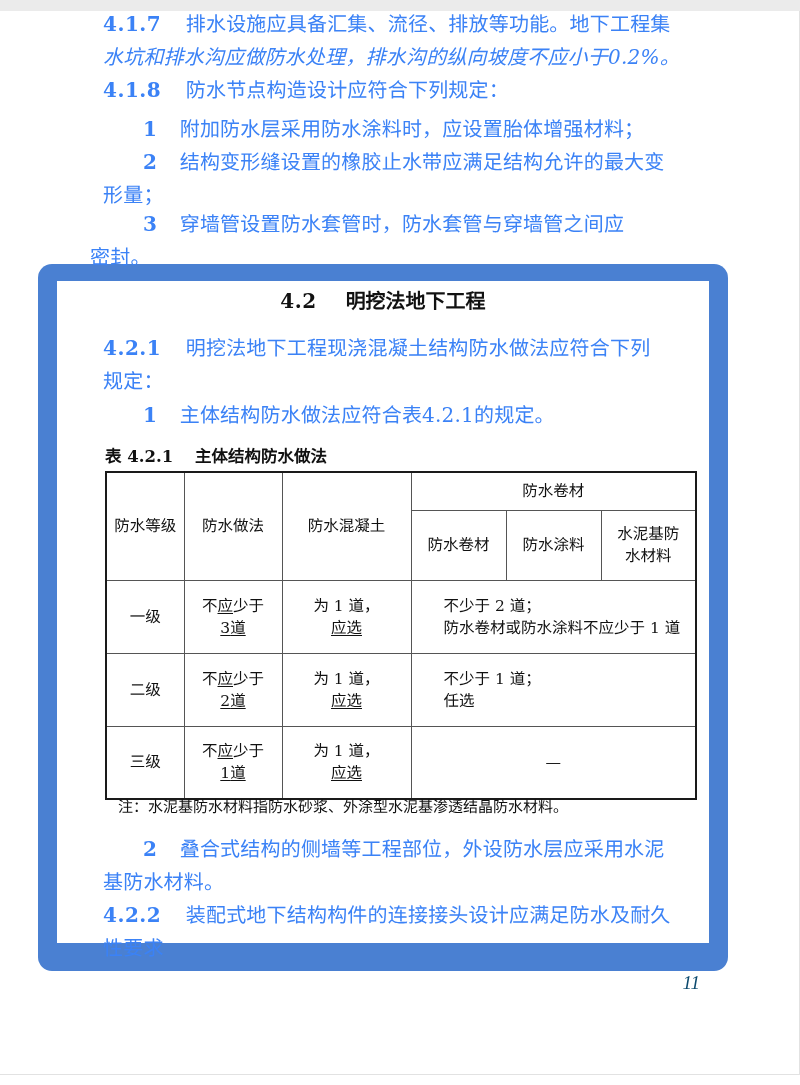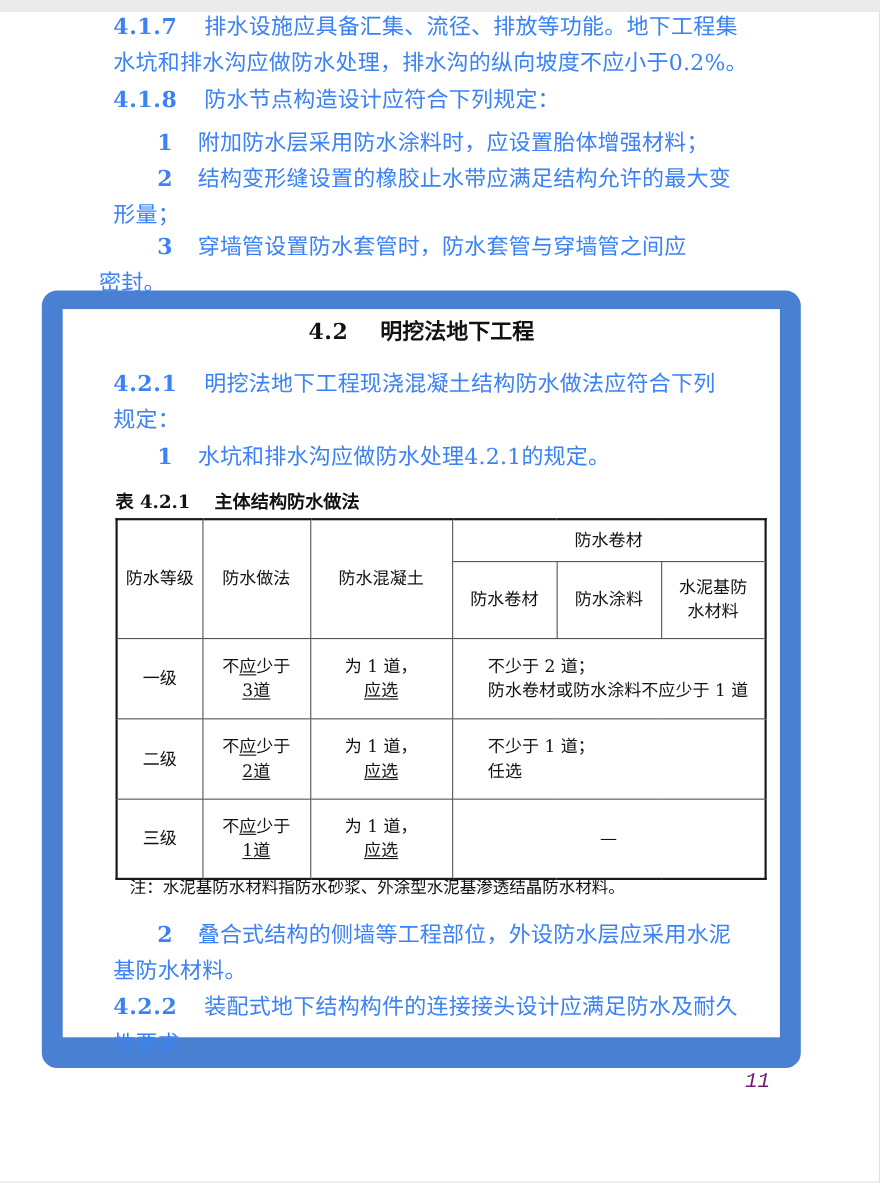--- a/index.html
+++ b/index.html
@@ -150,39 +150,39 @@
 
   
   #page-number {
     position: absolute;
     z-index: 3;
     left: 0; top: 972px;
     width: 700px;
     text-align: right;
     font-size: 19px;
     font-style: italic;
-    color: #701a75;
-    font-family: Liberation Mono, monospace;
+    color: #0c4a6e;
+    font-family: Liberation Serif, serif;
   }
 </style>
 </head>
 <body>
 
 <div id="top-band"></div>
 <div id="page-sheet"></div>
 <div id="bottom-band"></div>
 
 <div id="highlight-box" style="background: rgb(74, 128, 210);"></div>
 <div id="highlight-inner"></div>
 
 <div class="doc-text" style="left:103px; top:8px;">
   <span class="num">4.1.7</span>
   <span style="display:inline-block;width:18px;"></span><span>排水设施应具备汇集、流径、排放等功能。地下工程集</span>
 </div>
-<div class="doc-text" style="left:103px; top:41px;">
+<div class="doc-text" style="left:103px; top:41px;font-style:italic;">
   <span>水坑和排水沟应做防水处理，排水沟的纵向坡度不应小于</span><span class="ser">0.2%</span><span>。</span>
 </div>
 
 <div class="doc-text" style="left:103px; top:74px;">
   <span class="num">4.1.8</span>
   <span style="display:inline-block;width:18px;"></span><span>防水节点构造设计应符合下列规定：</span>
 </div>
 
 <div class="doc-text" style="left:143px; top:113px;">
   <span class="itemnum">1</span>
@@ -213,21 +213,21 @@
 <div class="doc-text" style="left:103px; top:332px;">
   <span class="num">4.2.1</span>
   <span style="display:inline-block;width:18px;"></span><span>明挖法地下工程现浇混凝土结构防水做法应符合下列</span>
 </div>
 <div class="doc-text" style="left:103px; top:365px;">
   <span>规定：</span>
 </div>
 
 <div class="doc-text" style="left:143px; top:399px;">
   <span class="itemnum">1</span>
-  <span style="display:inline-block;width:16px;"></span><span>水坑和排水沟应做防水处理</span><span class="ser">4.2.1</span><span>的规定。</span>
+  <span style="display:inline-block;width:16px;"></span><span>主体结构防水做法应符合表</span><span class="ser">4.2.1</span><span>的规定。</span>
 </div>
 
 <div id="table-caption">
   <span class="ser">表 4.2.1</span>
   <span style="display:inline-block;width:16px;"></span><span>主体结构防水做法</span>
 </div>
 
 <table id="data-table">
   <colgroup>
     <col style="width:78px;">

